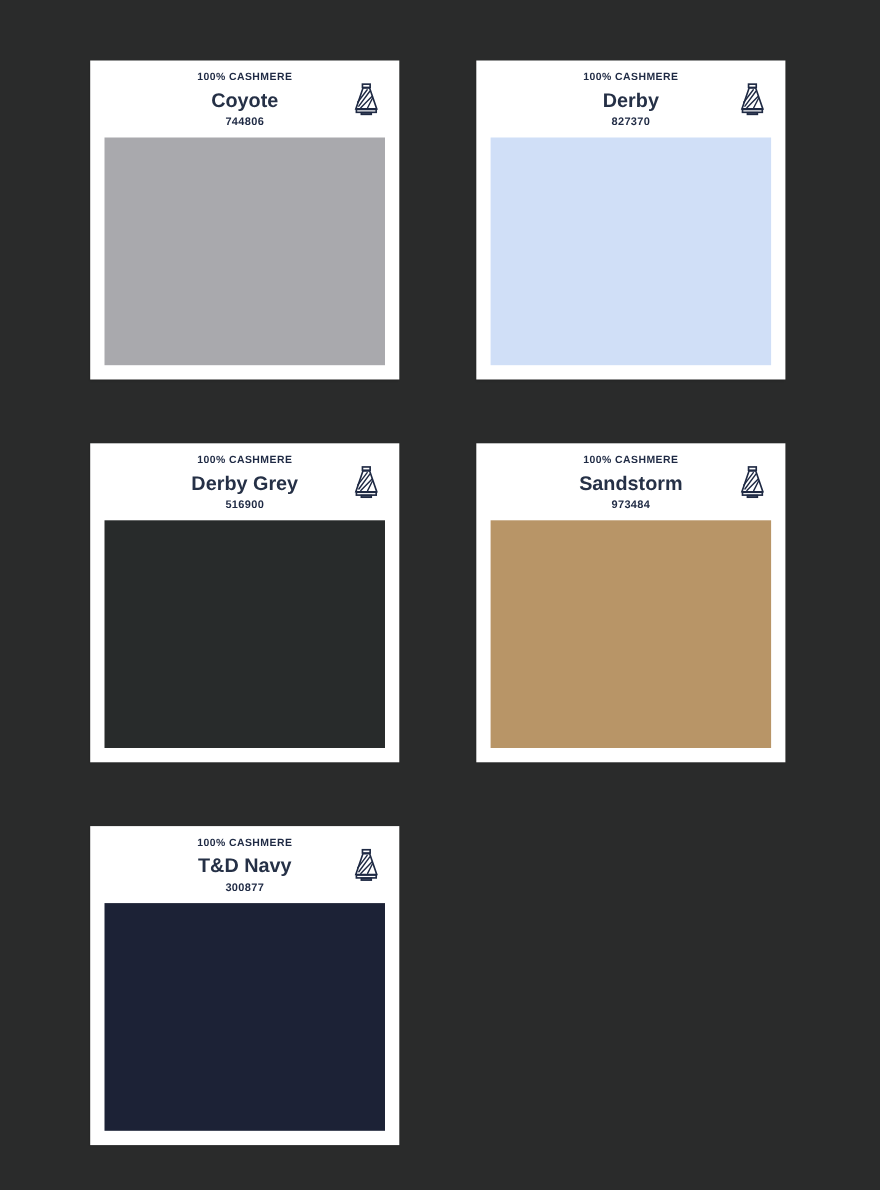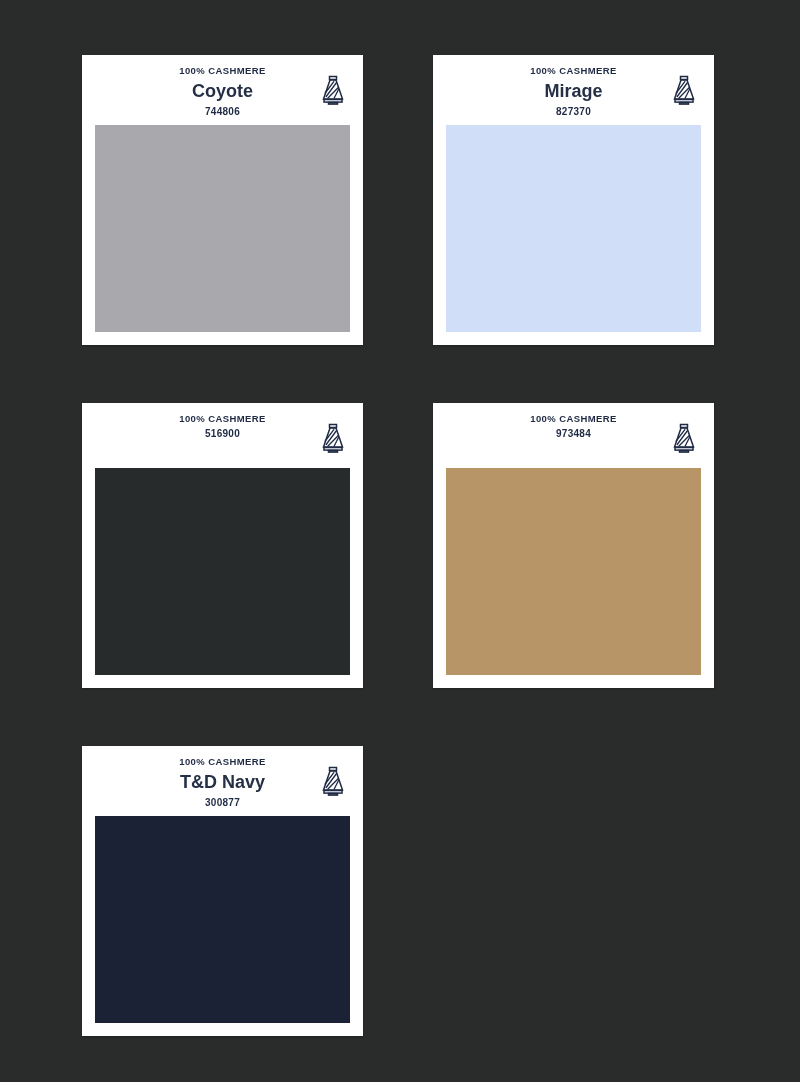--- a/index.html
+++ b/index.html
@@ -109,21 +109,21 @@
           </g>
         </svg>
       </span>
     </div>
     <div class="swatch-color" style="background:#a9a9ad"></div>
   </div>
 
   <div class="swatch-card">
     <div class="card-header">
       <div class="composition">100% CASHMERE</div>
-      <div class="color-name">Mirage</div>
+      <div class="color-name">Derby</div>
       <div class="color-code">827370</div>
       <span class="spool-icon">
         <svg viewBox="0 0 28 30" xmlns="http://www.w3.org/2000/svg">
           <g fill="none" stroke="#1f2a44" stroke-width="1.5">
             <rect x="10.5" y="1.5" width="7" height="3"></rect>
             <path d="M11 5 L17 5 L23.5 24 L4.5 24 Z"></path>
             <rect x="5" y="24.5" width="18" height="2.6"></rect>
             <rect x="9.5" y="27.5" width="9" height="1.6"></rect>
           </g>
           <g stroke="#1f2a44" stroke-width="1.3" stroke-linecap="round">
@@ -134,20 +134,21 @@
           </g>
         </svg>
       </span>
     </div>
     <div class="swatch-color" style="background:#d0dff7"></div>
   </div>
 
   <div class="swatch-card">
     <div class="card-header">
       <div class="composition">100% CASHMERE</div>
+      <div class="color-name">Derby Grey</div>
       <div class="color-code">516900</div>
       <span class="spool-icon">
         <svg viewBox="0 0 28 30" xmlns="http://www.w3.org/2000/svg">
           <g fill="none" stroke="#1f2a44" stroke-width="1.5">
             <rect x="10.5" y="1.5" width="7" height="3"></rect>
             <path d="M11 5 L17 5 L23.5 24 L4.5 24 Z"></path>
             <rect x="5" y="24.5" width="18" height="2.6"></rect>
             <rect x="9.5" y="27.5" width="9" height="1.6"></rect>
           </g>
           <g stroke="#1f2a44" stroke-width="1.3" stroke-linecap="round">
@@ -158,20 +159,21 @@
           </g>
         </svg>
       </span>
     </div>
     <div class="swatch-color" style="background:#282b2b"></div>
   </div>
 
   <div class="swatch-card">
     <div class="card-header">
       <div class="composition">100% CASHMERE</div>
+      <div class="color-name">Sandstorm</div>
       <div class="color-code">973484</div>
       <span class="spool-icon">
         <svg viewBox="0 0 28 30" xmlns="http://www.w3.org/2000/svg">
           <g fill="none" stroke="#1f2a44" stroke-width="1.5">
             <rect x="10.5" y="1.5" width="7" height="3"></rect>
             <path d="M11 5 L17 5 L23.5 24 L4.5 24 Z"></path>
             <rect x="5" y="24.5" width="18" height="2.6"></rect>
             <rect x="9.5" y="27.5" width="9" height="1.6"></rect>
           </g>
           <g stroke="#1f2a44" stroke-width="1.3" stroke-linecap="round">

